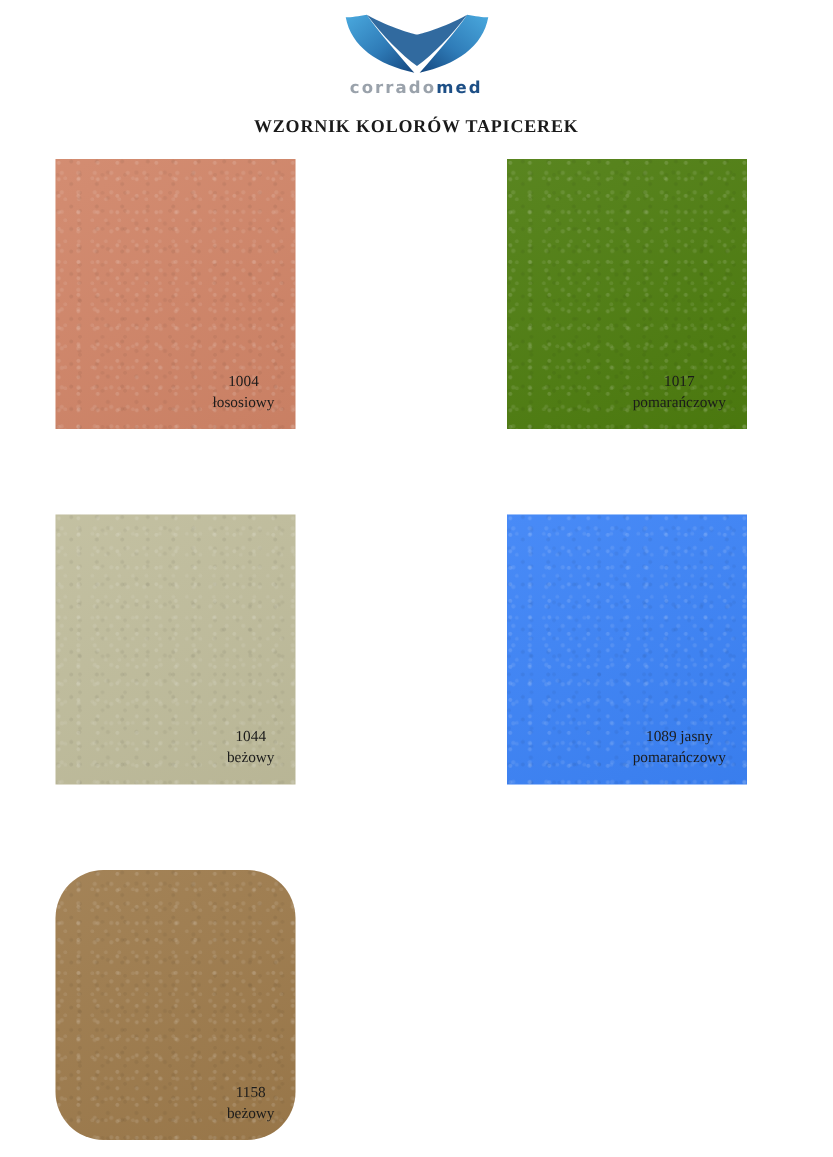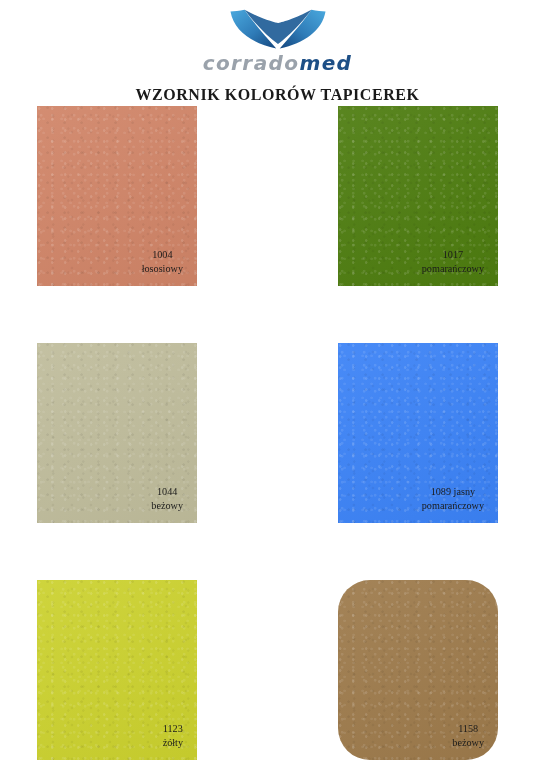--- a/index.html
+++ b/index.html
@@ -33,34 +33,33 @@
 
   .logo-mark {
     width: 108px;
     height: 44px;
     display: block;
   }
 
   .logo-wordmark {
     margin-top: 1px;
     font-family: "DejaVu Sans", sans-serif;
-    font-size: 20px;
+    font-size: 11px;
     font-weight: 700;
     letter-spacing: 1.4px;
     line-height: 1;
     white-space: nowrap;
-    font-style: italic;
   }
   .logo-word-corrado { color: #9aa2ab; }
   .logo-word-med { color: #1d4f86; }
 
   .catalog-title {
     margin-top: 13px;
     font-family: "Liberation Serif", serif;
-    font-size: 16px;
+    font-size: 12px;
     font-weight: 700;
     letter-spacing: 0.55px;
     color: #1a1a1a;
     white-space: nowrap;
   }
 
   
   .swatch-grid {
     position: absolute;
     left: 37px;
@@ -170,25 +169,19 @@
         <span class="swatch-code">1044</span>
         <span class="swatch-name">beżowy</span>
       </div>
     </div>
     <div class="swatch" style="background: #3b82f6;">
       <div class="swatch-label">
         <span class="swatch-code">1089 jasny</span>
         <span class="swatch-name">pomarańczowy</span>
       </div>
     </div>
-    <div class="swatch" style="background: rgb(203, 209, 46);">
-      <div class="swatch-label">
-        <span class="swatch-code">1123</span>
-        <span class="swatch-name">żółty</span>
-      </div>
-    </div>
     <div class="swatch" style="background: rgb(157, 122, 75); border-radius: 32px;">
       <div class="swatch-label">
         <span class="swatch-code">1158</span>
         <span class="swatch-name">beżowy</span>
       </div>
     </div>
   </div>
 
 </body></html>

